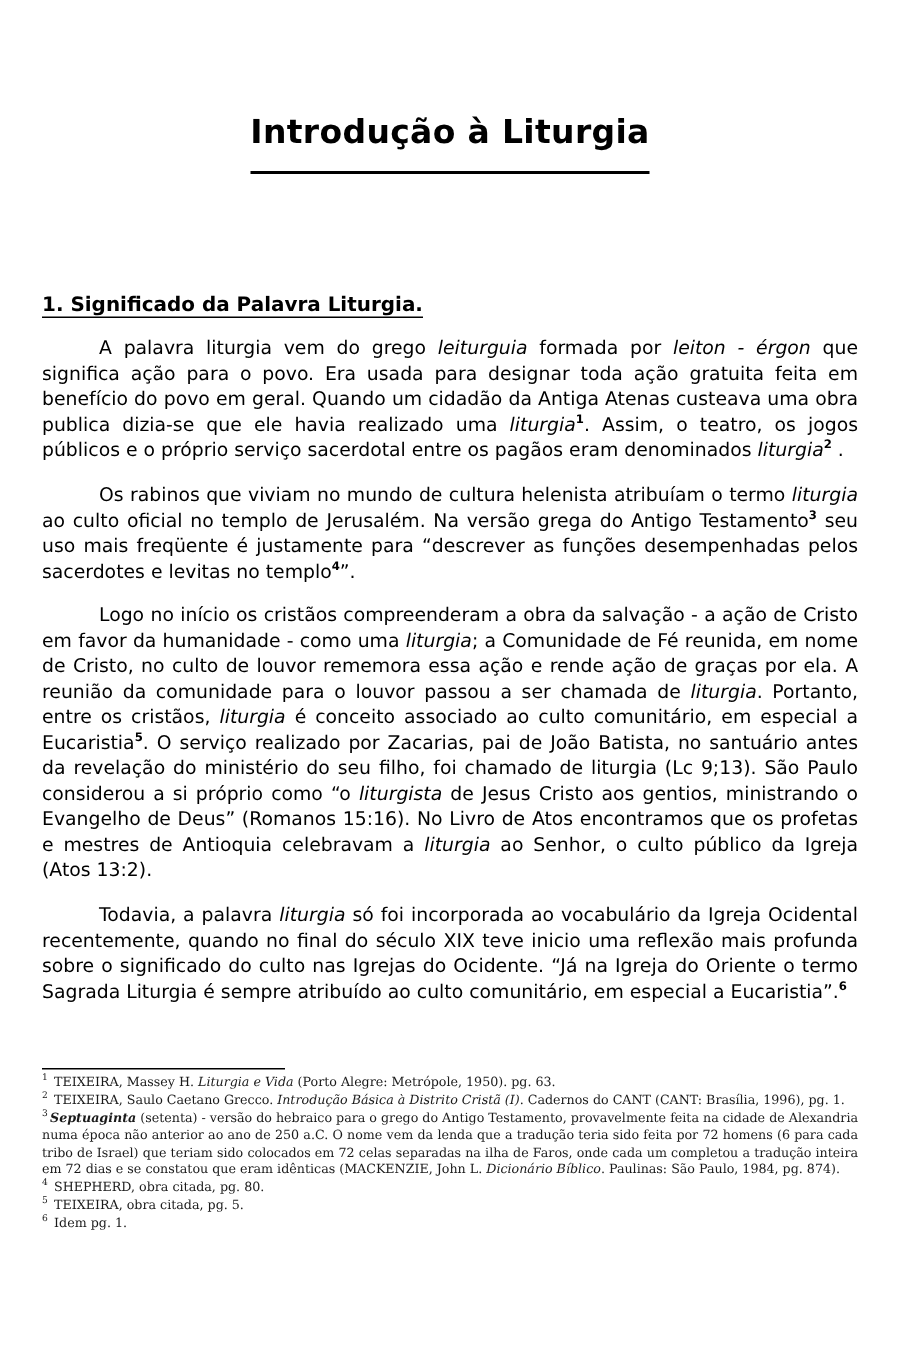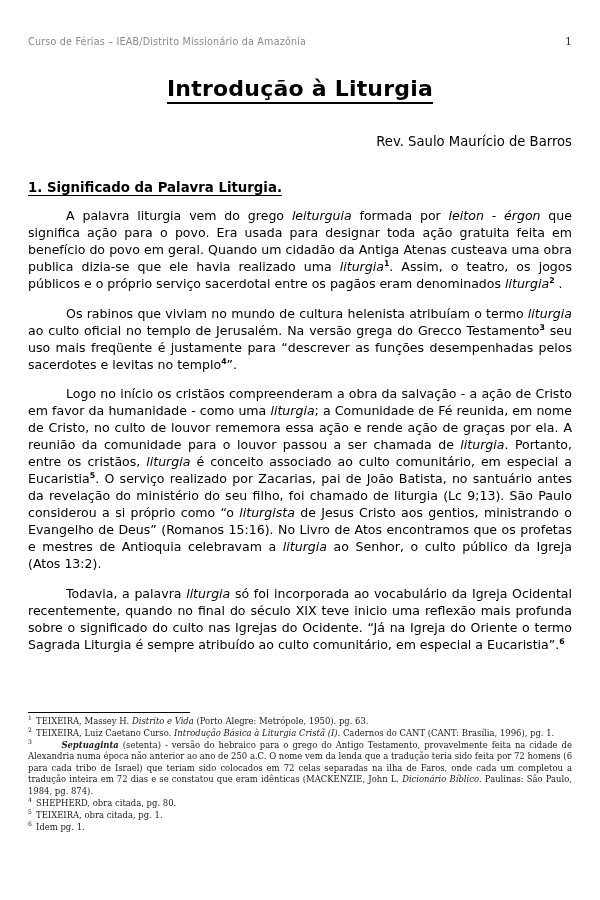--- a/index.html
+++ b/index.html
@@ -54,21 +54,21 @@
     left: 0;
     right: 0;
     text-align: center;
     font-family: "DejaVu Sans", sans-serif;
     font-size: 22px;
     font-weight: bold;
     letter-spacing: 0.01em;
   }
   .doc-title .u {
     border-bottom: 2.2px solid #000;
-    padding-bottom: 1px;
+    padding-bottom: 13px;
   }
 
   
   .author-line {
     position: absolute;
     top: 134px;
     right: 28px;
     font-family: "DejaVu Sans", sans-serif;
     font-size: 13.2px;
     white-space: nowrap;
@@ -79,21 +79,21 @@
     position: absolute;
     top: 180px;
     left: 28px;
     width: 544px;
   }
 
   .section-heading {
     font-family: "DejaVu Sans", sans-serif;
     font-size: 13.3px;
     font-weight: bold;
-    margin: 0 0 12px 0;
+    margin: 16px 0 12px 0;
     display: block;
   }
   .section-heading .u {
     border-bottom: 1.8px solid #000;
     padding-bottom: 0px;
   }
 
   p.para {
     margin: 0 0 12.5px 0;
     font-family: "DejaVu Sans", sans-serif;
@@ -133,59 +133,54 @@
     margin: 0 0 0.6px 0;
     color: #1a1a1a;
   }
   .fn .marker {
     font-size: 0.72em;
     vertical-align: super;
     line-height: 0;
     margin-right: 1.5px;
   }
   .fn em { font-style: italic; }
-  .fn .bi { font-style: italic; font-weight: bold; margin-left: 28px; }
+  .fn .bi { font-style: italic; font-weight: bold; }
 </style>
 </head>
 <body>
 
 <div class="page">
 
-  <div class="running-header">
-    <span class="running-header-text">Curso de Férias – IEAB/Distrito Missionário da Amazônia</span>
-    <span class="page-number">1</span>
-  </div>
 
   <div class="doc-title"><span class="u">Introdução à Liturgia</span></div>
 
-  <div class="author-line">Rev. Saulo Maurício de Barros</div>
 
   <div class="body-block">
 
     <div class="section-heading"><span class="u">1. Significado da Palavra Liturgia.</span></div>
 
     <p class="para"><span>A palavra liturgia vem do grego </span><em>leiturguia</em><span> formada por </span><em>leiton - érgon</em><span> que significa ação para o povo. Era usada para designar toda ação gratuita feita em benefício do povo em geral. Quando um cidadão da Antiga Atenas custeava uma obra publica dizia-se que ele havia realizado uma </span><em>liturgia</em><sup>1</sup><span>. Assim, o teatro, os jogos públicos e o próprio serviço sacerdotal entre os pagãos eram denominados </span><em>liturgia</em><sup>2</sup><span> .</span></p>
 
-    <p class="para"><span>Os rabinos que viviam no mundo de cultura helenista atribuíam o termo </span><em>liturgia</em><span> ao culto oficial no templo de Jerusalém. Na versão grega do Grecco Testamento</span><sup>3</sup><span> seu uso mais freqüente é justamente para “descrever as funções desempenhadas pelos sacerdotes e levitas no templo</span><sup>4</sup><span>”.</span></p>
+    <p class="para"><span>Os rabinos que viviam no mundo de cultura helenista atribuíam o termo </span><em>liturgia</em><span> ao culto oficial no templo de Jerusalém. Na versão grega do Antigo Testamento</span><sup>3</sup><span> seu uso mais freqüente é justamente para “descrever as funções desempenhadas pelos sacerdotes e levitas no templo</span><sup>4</sup><span>”.</span></p>
 
     <p class="para"><span>Logo no início os cristãos compreenderam a obra da salvação - a ação de Cristo em favor da humanidade - como uma </span><em>liturgia</em><span>; a Comunidade de Fé reunida, em nome de Cristo, no culto de louvor rememora essa ação e rende ação de graças por ela. A reunião da comunidade para o louvor passou a ser chamada de  </span><em>liturgia</em><span>. Portanto, entre os cristãos, </span><em>liturgia</em><span> é conceito associado ao culto comunitário, em especial a Eucaristia</span><sup>5</sup><span>. O serviço realizado por Zacarias, pai de João Batista, no santuário antes da revelação do ministério do seu filho, foi chamado de liturgia (Lc 9;13). São Paulo considerou a si próprio como “o </span><em>liturgista</em><span> de Jesus Cristo aos gentios, ministrando o Evangelho de Deus” (Romanos 15:16). No Livro de Atos encontramos que os profetas e mestres de Antioquia celebravam a </span><em>liturgia</em><span> ao Senhor, o culto público da Igreja (Atos 13:2).</span></p>
 
     <p class="para"><span>Todavia, a palavra </span><em>liturgia</em><span> só foi incorporada ao vocabulário da Igreja Ocidental recentemente, quando no final do século XIX teve inicio uma reflexão mais profunda sobre o significado do culto nas Igrejas do Ocidente. “Já na Igreja do Oriente o termo Sagrada Liturgia é sempre atribuído ao culto comunitário, em especial a Eucaristia”.</span><sup>6</sup></p>
 
   </div>
 
   <div class="footnotes">
     <div class="fn-rule"></div>
 
-    <p class="fn"><span class="marker">1</span><span> TEIXEIRA, Massey H. </span><em>Distrito e Vida</em><span> (Porto Alegre: Metrópole, 1950). pg. 63.</span></p>
+    <p class="fn"><span class="marker">1</span><span> TEIXEIRA, Massey H. </span><em>Liturgia e Vida</em><span> (Porto Alegre: Metrópole, 1950). pg. 63.</span></p>
 
-    <p class="fn"><span class="marker">2</span><span> TEIXEIRA, Luiz Caetano Curso. </span><em>Introdução Básica à Liturgia Cristã (I)</em><span>.  Cadernos do CANT (CANT: Brasília, 1996), pg. 1.</span></p>
+    <p class="fn"><span class="marker">2</span><span> TEIXEIRA, Saulo Caetano Grecco. </span><em>Introdução Básica à Distrito Cristã (I)</em><span>.  Cadernos do CANT (CANT: Brasília, 1996), pg. 1.</span></p>
 
     <p class="fn"><span class="marker">3</span><span class="bi">Septuaginta</span><span> (setenta) - versão do hebraico para o grego do Antigo Testamento, provavelmente feita na cidade de Alexandria numa época não anterior ao ano de 250 a.C. O nome vem da lenda que a tradução teria sido feita por 72 homens (6 para cada tribo de Israel) que teriam sido colocados em 72 celas separadas na ilha de Faros, onde cada um completou a tradução inteira em 72 dias e se constatou que eram idênticas (MACKENZIE, John L. </span><em>Dicionário Bíblico</em><span>. Paulinas: São Paulo, 1984, pg. 874).</span></p>
 
     <p class="fn"><span class="marker">4</span><span> SHEPHERD, obra citada, pg. 80.</span></p>
 
-    <p class="fn"><span class="marker">5</span><span> TEIXEIRA, obra citada, pg. 1.</span></p>
+    <p class="fn"><span class="marker">5</span><span> TEIXEIRA, obra citada, pg. 5.</span></p>
 
     <p class="fn"><span class="marker">6</span><span> Idem pg. 1.</span></p>
   </div>
 
 </div>
 
 </body></html>

